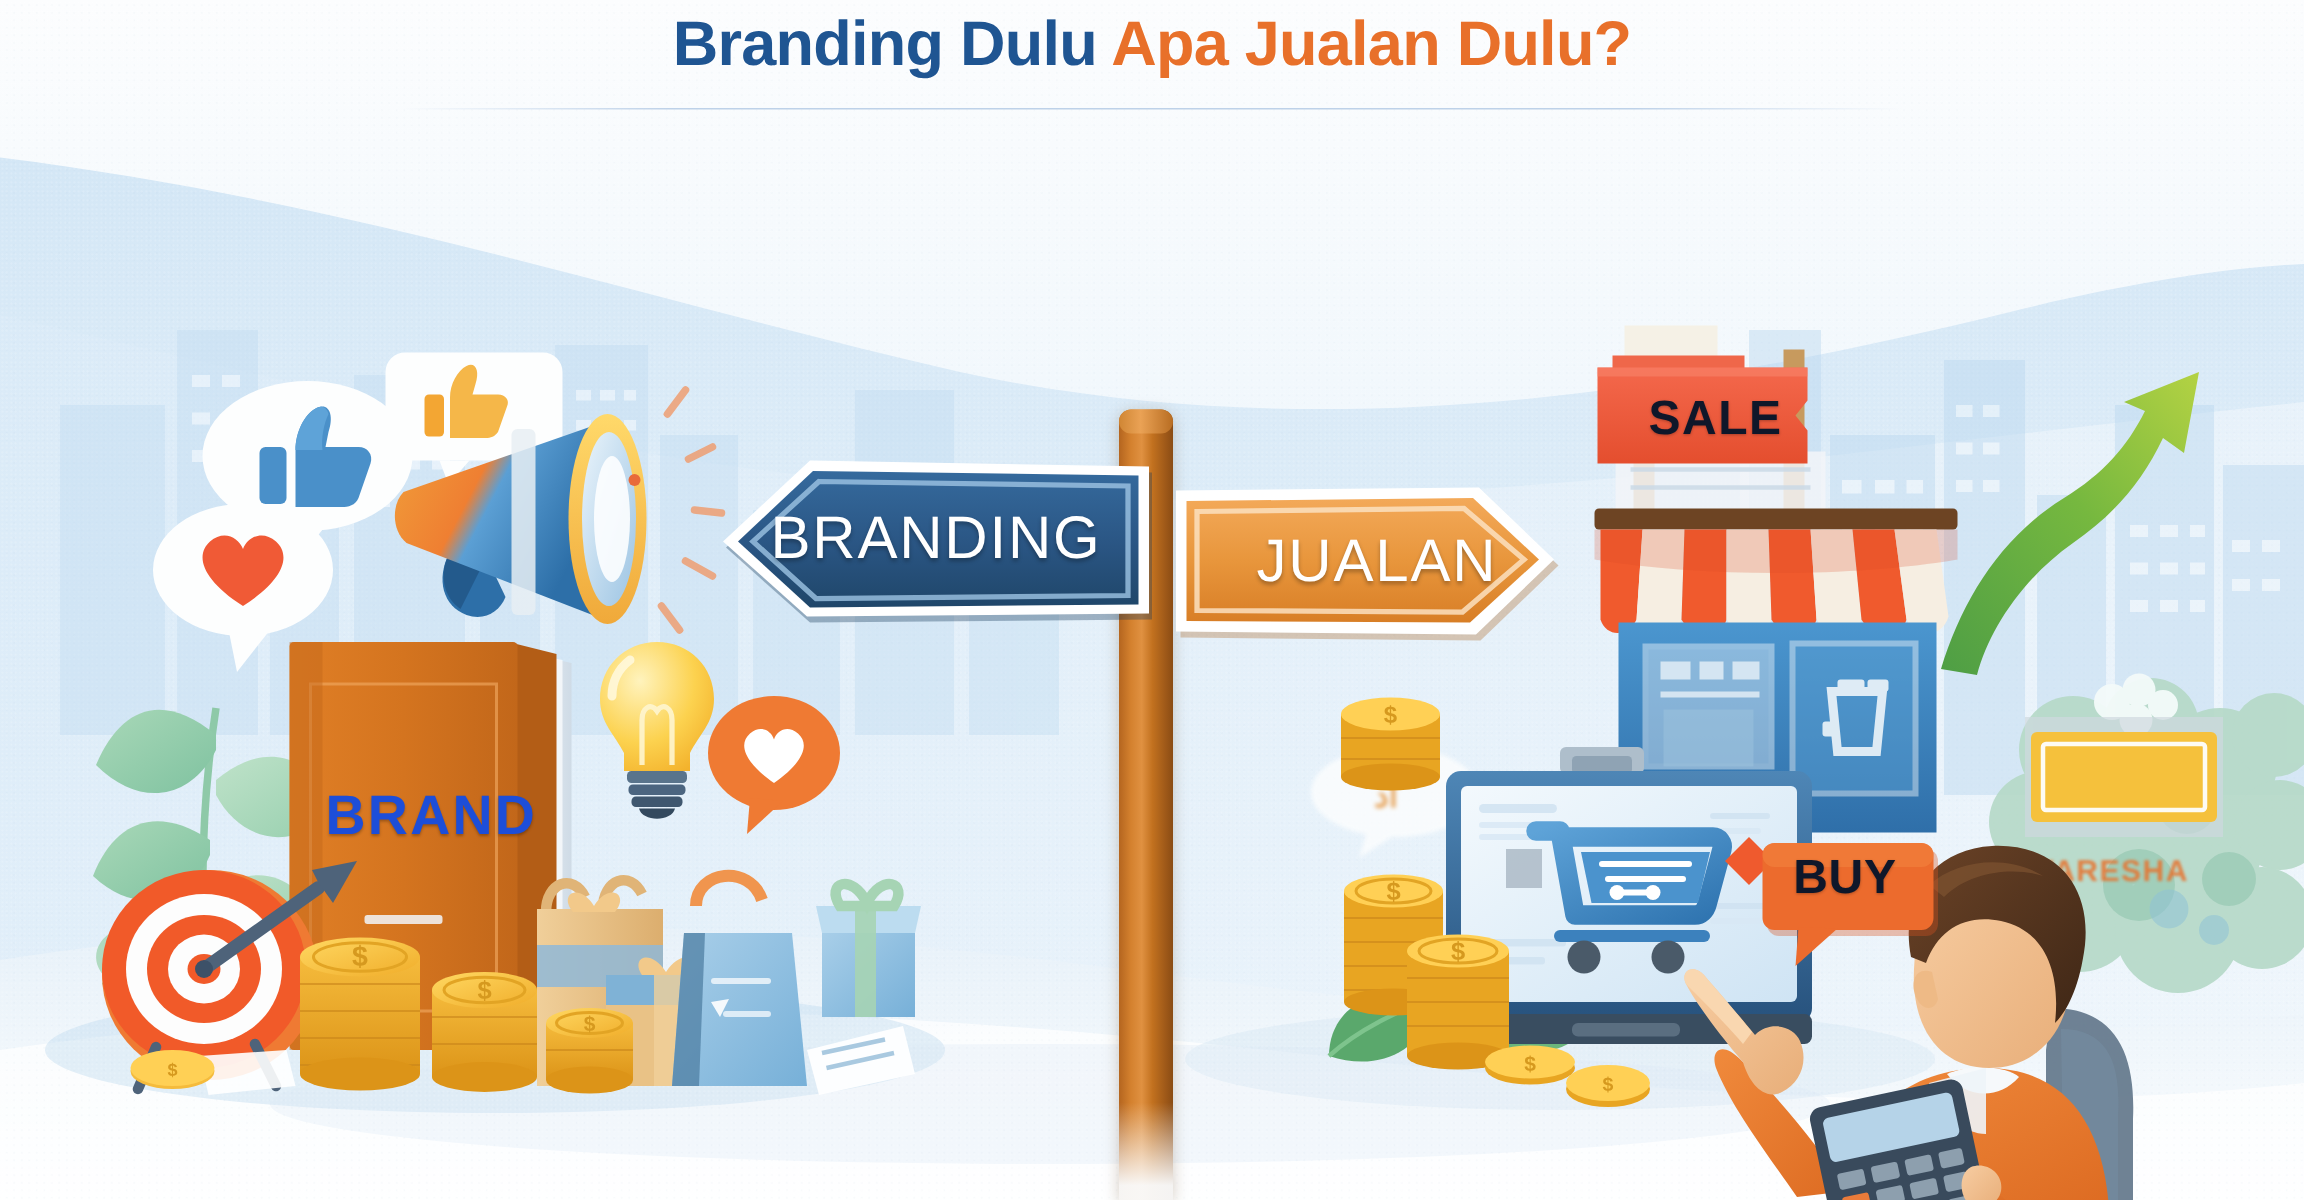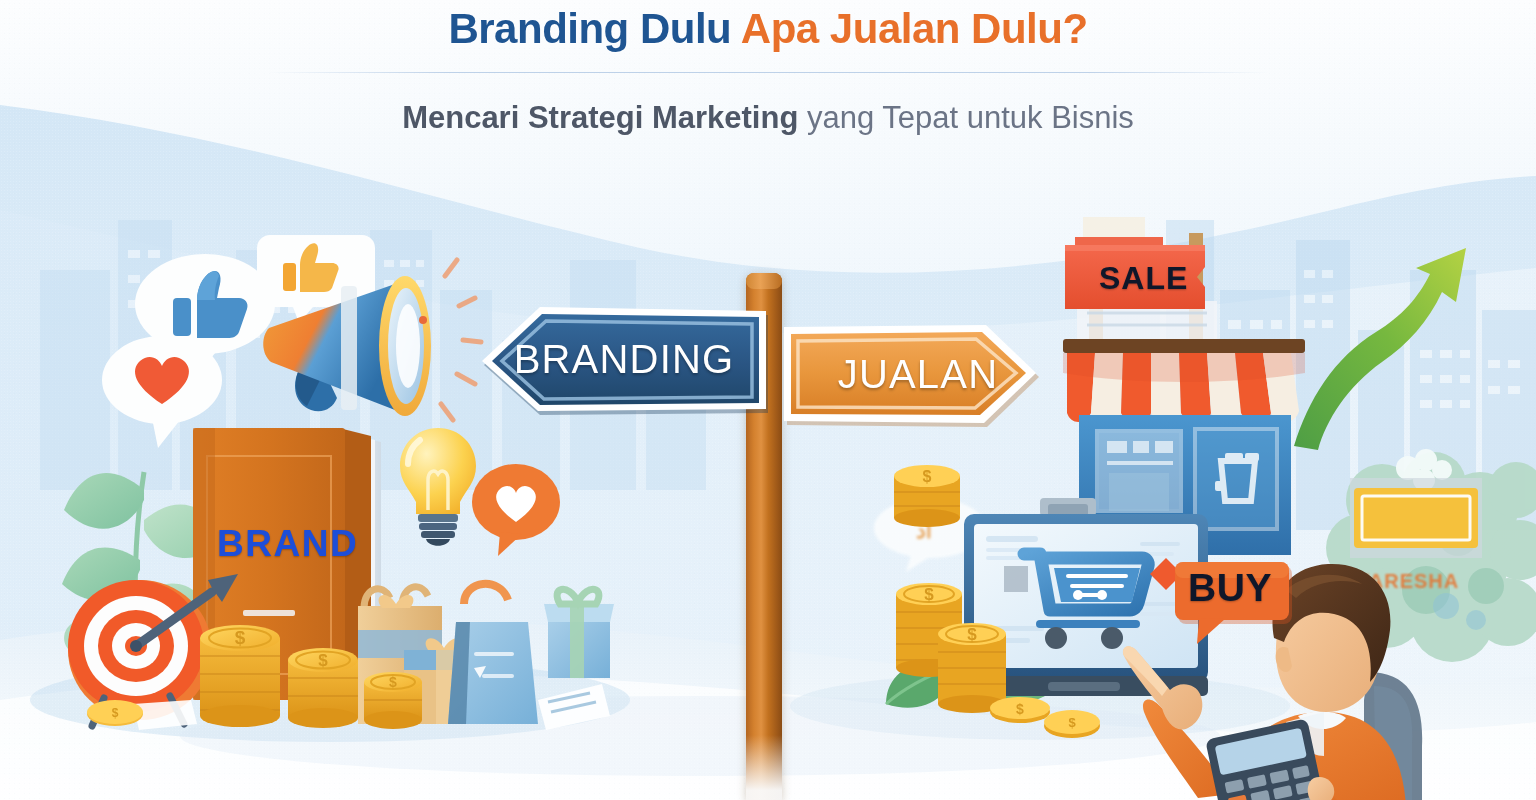--- a/index.html
+++ b/index.html
@@ -52,21 +52,21 @@
   
   #store{left:1055px;top:215px;width:300px;height:330px;z-index:22;}
   .sale-txt{left:44px;top:45px;font-size:32px;letter-spacing:1px;}
 
   
   #book{left:185px;top:420px;width:200px;height:280px;z-index:24;}
   .brand-txt{left:32px;top:55px;font-size:37px;letter-spacing:1.5px;color:#1d4ed8;margin-top:48px;}
 
   
   #buy{left:1175px;top:562px;width:120px;height:78px;z-index:34;}
-  .buy-txt{left:0;top:4px;width:110px;text-align:center;font-size:39px;letter-spacing:.5px;}
+  .buy-txt{left:0;top:4px;width:110px;text-align:center;font-size:32px;letter-spacing:.5px;}
 
   
   #shopsign{left:1350px;top:478px;width:130px;height:80px;z-index:21;}
   .shopsign-txt{left:6px;top:24px;width:118px;text-align:center;font-size:20px;font-weight:bold;
        color:#e8702a;letter-spacing:1px;filter:blur(1.1px);text-shadow:none;opacity:.85;}
 </style>
 </head>
 <body>
 
 <div id="stage">
@@ -784,19 +784,16 @@
     <ellipse cx="58" cy="34" rx="56" ry="30" fill="#fdfefe"></ellipse>
     <path d="M40,58 L34,78 L62,60 Z" fill="#fdfefe"></path>
     <text x="52" y="44" text-anchor="middle" font-size="22" font-weight="bold" fill="#e8963c" font-family="'Liberation Sans',sans-serif">اد</text>
   </svg>
 
   <div class="header">
     <h1 class="title">
       <span class="t-blue">Branding Dulu </span><span class="t-orange">Apa Jualan Dulu?</span>
     </h1>
     <div class="rule"></div>
-    <div class="subtitle">
-      <span class="sub-bold">Mencari Strategi Marketing</span><span class="sub-light"> yang Tepat untuk Bisnis</span>
-    </div>
   </div>
 
   <div class="noise"></div>
 </div>
 
 </body></html>

